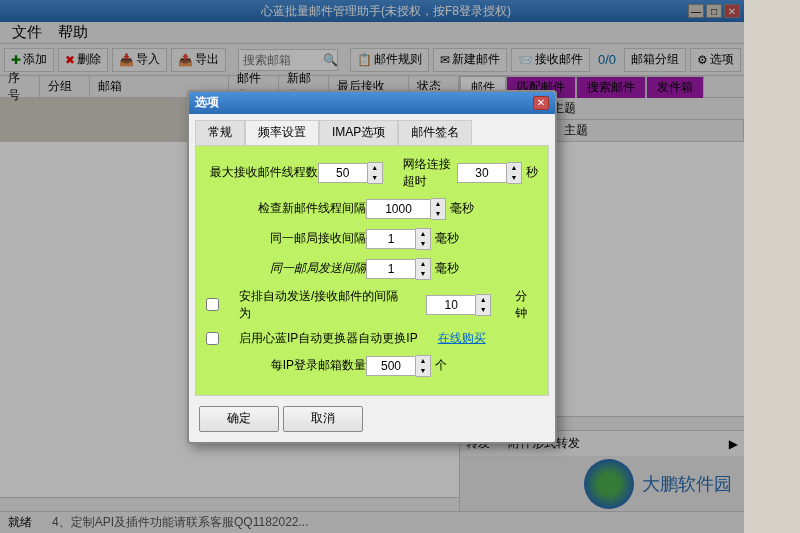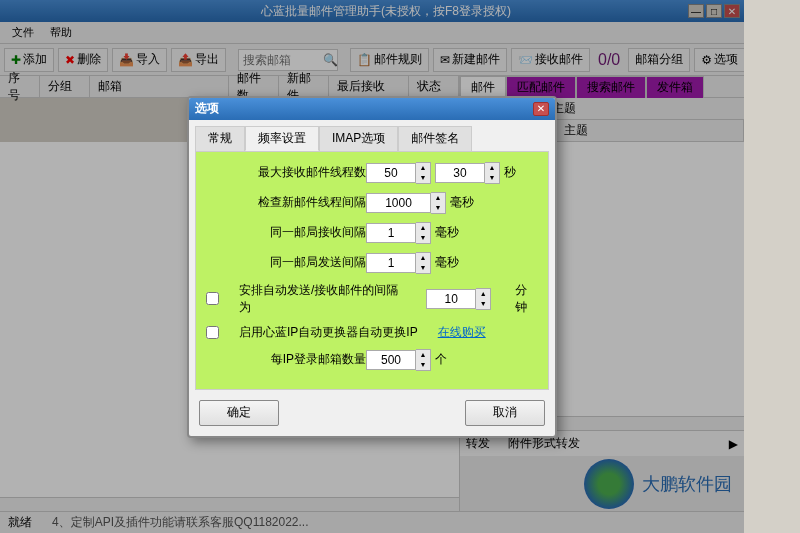--- a/index.html
+++ b/index.html
@@ -26,21 +26,21 @@
 
     
     .menu-bar {
       background: #f0f0f0;
       height: 22px;
       display: flex;
       align-items: center;
       padding: 0 4px;
       border-bottom: 1px solid #ccc;
     }
-    .menu-item { padding: 2px 8px; cursor: pointer; font-size: 11px; }
+    .menu-item { padding: 2px 8px; cursor: pointer; font-size: 15px; }
 
     
     .toolbar {
       background: #f0f0f0;
       height: 32px;
       display: flex;
       align-items: center;
       padding: 0 4px;
       gap: 4px;
       border-bottom: 1px solid #ccc;
@@ -49,21 +49,21 @@
       display: flex; align-items: center; gap: 2px;
       padding: 2px 6px; border: 1px solid #ccc; background: #f5f5f5;
       cursor: pointer; font-size: 12px; height: 24px; white-space: nowrap;
     }
     .toolbar-sep { width: 1px; height: 24px; background: #ccc; margin: 0 2px; }
     .search-box {
       display: flex; align-items: center; border: 1px solid #ccc; background: white;
       height: 22px; padding: 0 4px; min-width: 100px;
     }
     .search-box input { border: none; outline: none; font-size: 12px; width: 80px; }
-    .counter-display { font-size: 16px; color: #701a75; white-space: nowrap; padding: 0 4px; }
+    .counter-display { font-size: 13px; color: #0369a1; white-space: nowrap; padding: 0 4px; }
     .toolbar-right { margin-left: auto; display: flex; align-items: center; gap: 4px; }
     .col-h { padding: 0 8px; border-right: 1px solid #ccc; height: 100%; display: flex; align-items: center; }
     .right-tab {
       padding: 2px 10px;
       border: 1px solid #ccc;
       border-bottom: none;
       background: #a21caf;
       cursor: pointer;
       font-size: 12px;
     }
@@ -188,22 +188,22 @@
     .checkbox-row {
       display: flex;
       align-items: center;
       margin-bottom: 8px;
       font-size: 12px;
       gap: 20px;
     }
     .link-text { color: #0066cc; cursor: pointer; text-decoration: underline; }
     .modal-footer {
       display: flex;
-      justify-content: space-between;
-      gap: 36px;
+      justify-content: flex-start;
+      gap: 4px;
       padding: 10px;
     }
     .modal-btn {
       width: 80px;
       height: 26px;
       border: 1px solid #888;
       background: linear-gradient(to bottom, #f5f5f5, #e0e0e0);
       cursor: pointer;
       font-size: 12px;
       border-radius: 2px;
@@ -374,20 +374,21 @@
 
         <div class="form-row">
           <span class="form-label" style="width:160px;">最大接收邮件线程数</span>
           <div class="spin-container">
             <input class="spin-input" type="text" value="50" style="">
             <div class="spin-buttons">
               <button class="spin-up">▲</button>
               <button class="spin-down">▼</button>
             </div>
           </div>
+          <span style="margin-left:20px;">网络连接超时</span>
           <div class="spin-container" style="margin-left:4px;">
             <input class="spin-input" type="text" value="30" style="">
             <div class="spin-buttons">
               <button class="spin-up">▲</button>
               <button class="spin-down">▼</button>
             </div>
           </div>
           <span class="unit-label">秒</span>
         </div>
 
@@ -409,21 +410,21 @@
             <input class="spin-input" type="text" value="1" style="">
             <div class="spin-buttons">
               <button class="spin-up">▲</button>
               <button class="spin-down">▼</button>
             </div>
           </div>
           <span class="unit-label">毫秒</span>
         </div>
 
         <div class="form-row">
-          <span class="form-label" style="width:160px;">同一邮局发送间隔</span>
+          <span class="form-label" style="width:160px;font-style:italic;">同一邮局发送间隔</span>
           <div class="spin-container">
             <input class="spin-input" type="text" value="1" style="">
             <div class="spin-buttons">
               <button class="spin-up">▲</button>
               <button class="spin-down">▼</button>
             </div>
           </div>
           <span class="unit-label">毫秒</span>
         </div>
 

